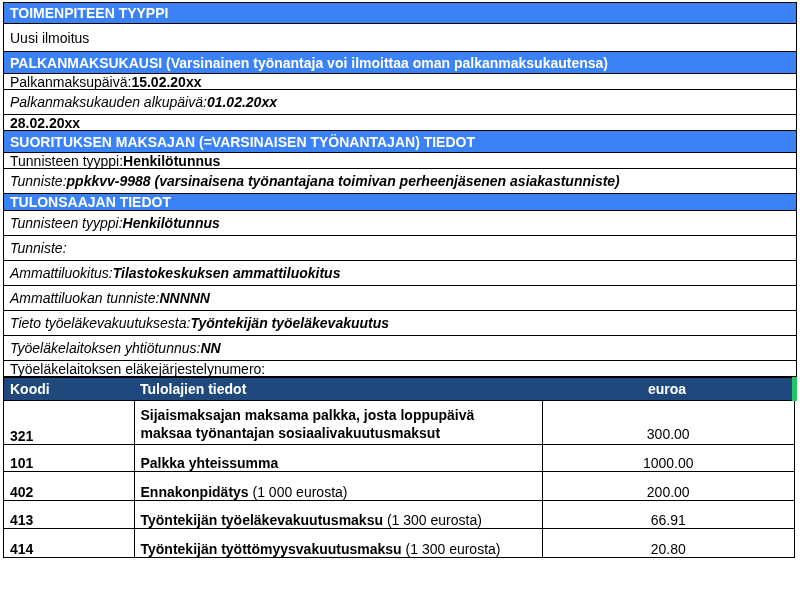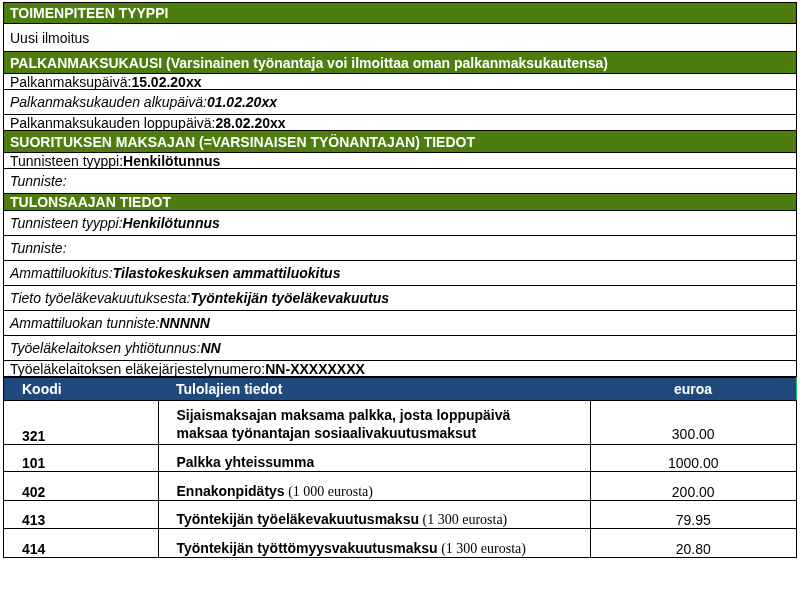--- a/index.html
+++ b/index.html
@@ -2,93 +2,92 @@
 <html><head>
 <meta charset="utf-8">
 <style>
   html, body { margin:0; padding:0; background:#ffffff; }
   body { width:800px; height:605px; position:relative; overflow:hidden;
          font-family:"Liberation Sans", sans-serif; color:#000; }
   .frame { position:absolute; left:3px; top:2px; width:794px; }
   .row { box-sizing:border-box; border-left:1px solid #000; border-right:1px solid #000;
          border-bottom:1px solid #000; padding-left:6px; font-size:14px; line-height:20px;
          display:flex; align-items:center; white-space:nowrap; }
-  .hdr { background:#4d7c0f; color:#fff; font-weight:bold; height:22px; border-bottom:1px solid #000; }
+  .hdr { background:#3b82f6; color:#fff; font-weight:bold; height:22px; border-bottom:1px solid #000; }
   .top { border-top:1px solid #000; }
   .r21 { height:28px; }
   .r24 { height:16px; }
   .r25 { height:25px;font-style:italic; }
   b { font-weight:bold; }
   table.inc { border-collapse:collapse; width:794px; font-size:14px; table-layout:fixed; }
-  table.inc td { border:1px solid #000; padding:0 18px; vertical-align:bottom; }
+  table.inc td { border:1px solid #000; padding:0 6px; vertical-align:bottom; }
   table.inc thead td { background:#1f497d; color:#fff; font-weight:bold; height:22px; border-left:none; border-right:none; vertical-align:middle; }
   table.inc thead td:first-child { border-left:1px solid #000; }
-  table.inc thead td:last-child { border-right:1px solid #22c55e; }
+  table.inc thead td:last-child { border-right:5px solid #22c55e; }
   .c1 { width:118px; font-weight:bold; }
   .c2 { width:396px; }
   .c3 { text-align:center; }
-  .nb { font-weight:normal;font-family:Liberation Serif, serif; }
+  .nb { font-weight:normal; }
 </style>
 </head>
 <body>
 
 <div class="frame">
   <div class="row hdr top">TOIMENPITEEN TYYPPI</div>
   <div class="row r21">Uusi ilmoitus</div>
 
   <div class="row hdr">PALKANMAKSUKAUSI (Varsinainen työnantaja voi ilmoittaa oman palkanmaksukautensa)</div>
   <div class="row r24">
       <span>Palkanmaksupäivä: </span>
       <b>15.02.20xx</b>
     </div>
   <div class="row r25">
       <span>Palkanmaksukauden alkupäivä: </span>
       <b>01.02.20xx</b>
     </div>
   <div class="row r24">
-      <span>Palkanmaksukauden loppupäivä: </span>
       <b>28.02.20xx</b>
     </div>
 
   <div class="row hdr">SUORITUKSEN MAKSAJAN (=VARSINAISEN TYÖNANTAJAN) TIEDOT</div>
   <div class="row r24">
       <span>Tunnisteen tyyppi: </span>
       <b>Henkilötunnus</b>
     </div>
   <div class="row r25">
       <span>Tunniste: </span>
+      <b>ppkkvv-9988 (varsinaisena työnantajana toimivan perheenjäsenen asiakastunniste)</b>
     </div>
 
   <div class="row hdr" style="height:17px">TULONSAAJAN TIEDOT</div>
   <div class="row r25">
       <span>Tunnisteen tyyppi: </span>
       <b>Henkilötunnus</b>
     </div>
   <div class="row r25">
       <span>Tunniste: </span>
     </div>
   <div class="row r25">
       <span>Ammattiluokitus: </span>
       <b>Tilastokeskuksen ammattiluokitus</b>
     </div>
   <div class="row r25">
+      <span>Ammattiluokan tunniste: </span>
+      <b>NNNNN</b>
+    </div>
+  <div class="row r25">
       <span>Tieto työeläkevakuutuksesta: </span>
       <b>Työntekijän työeläkevakuutus</b>
-    </div>
-  <div class="row r25">
-      <span>Ammattiluokan tunniste: </span>
-      <b>NNNNN</b>
     </div>
   <div class="row r25">
       <span>Työeläkelaitoksen yhtiötunnus: </span>
       <b>NN</b>
     </div>
   <div class="row r24">
       <span>Työeläkelaitoksen eläkejärjestelynumero: </span>
-      <b>NN-XXXXXXXX</b>
     </div>
 
   <table class="inc">
     <thead>
       <tr>
         <td class="c1">Koodi</td>
         <td class="c2">Tulolajien tiedot</td>
         <td class="c3">euroa</td>
       </tr>
     </thead>
@@ -104,21 +103,21 @@
         <td class="c3">1000.00</td>
       </tr>
       <tr style="height:29px">
         <td class="c1">402</td>
         <td class="c2"><b>Ennakonpidätys</b><span class="nb"> (1 000 eurosta)</span></td>
         <td class="c3">200.00</td>
       </tr>
       <tr style="height:28px">
         <td class="c1">413</td>
         <td class="c2"><b>Työntekijän työeläkevakuutusmaksu</b><span class="nb"> (1 300 eurosta)</span></td>
-        <td class="c3">79.95</td>
+        <td class="c3">66.91</td>
       </tr>
       <tr style="height:29px">
         <td class="c1">414</td>
         <td class="c2"><b>Työntekijän työttömyysvakuutusmaksu</b><span class="nb"> (1 300 eurosta)</span></td>
         <td class="c3">20.80</td>
       </tr>
     </tbody>
   </table>
 </div>
 

